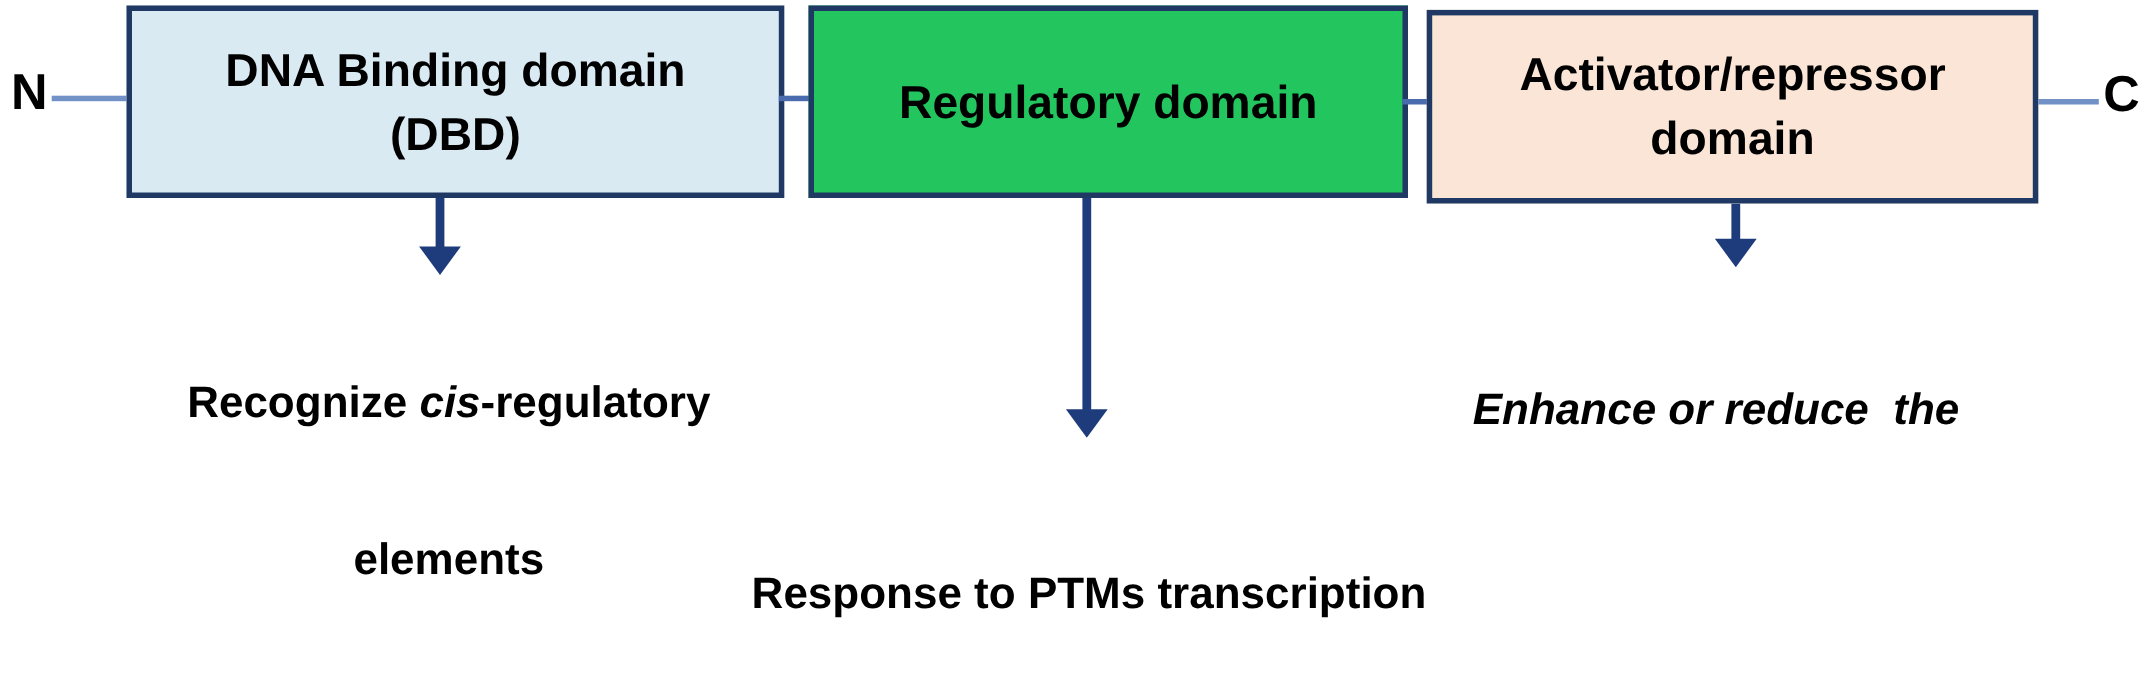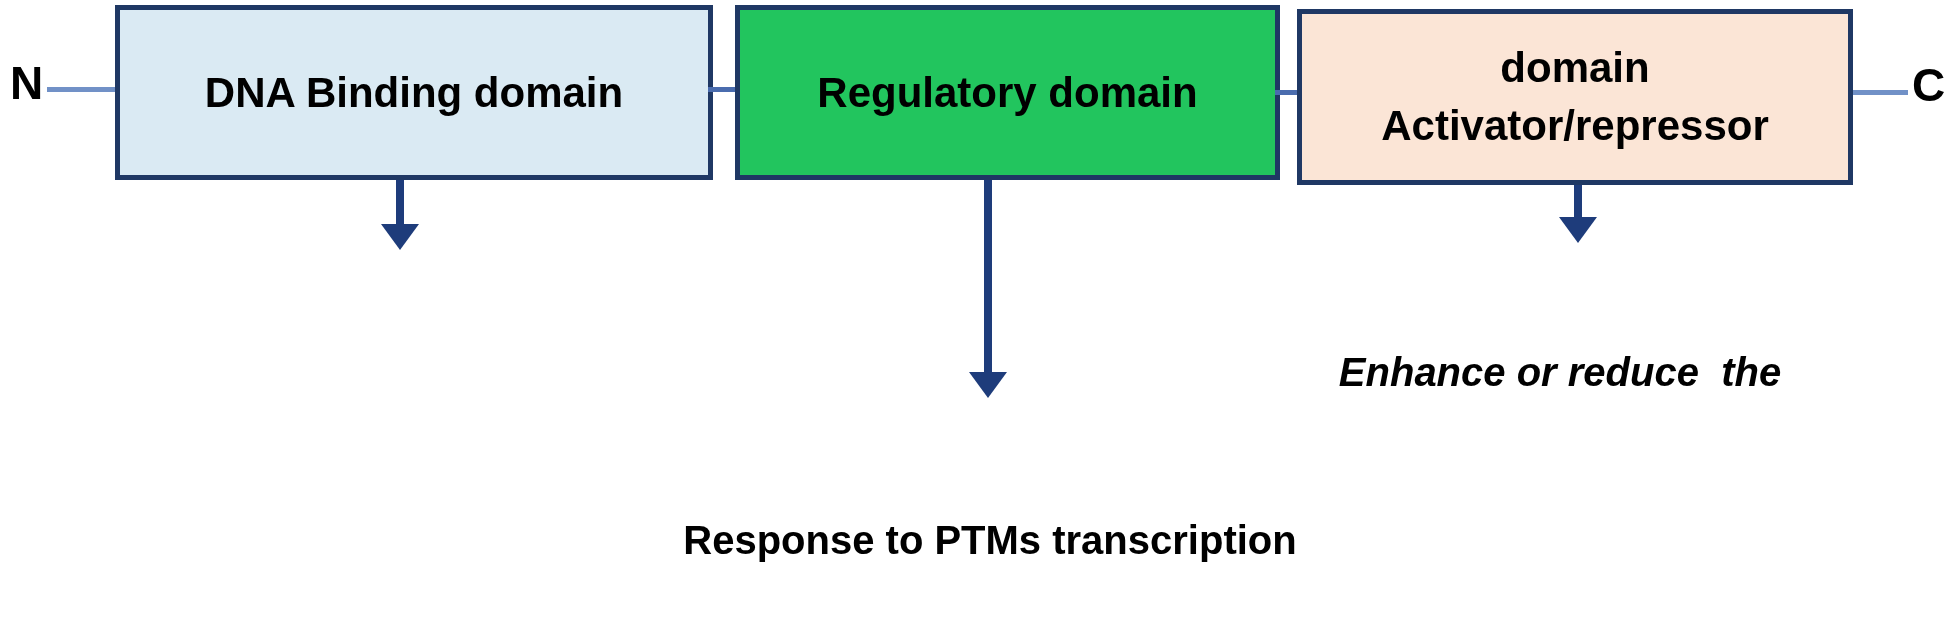--- a/index.html
+++ b/index.html
@@ -63,38 +63,39 @@
 <body>
 
 <div id="canvas">
 
   <div class="abs terminal-label" style="left:10px; top:60px;">N</div>
   <div class="abs hline terminal-line" style="left:47px; top:87px; width:68px;"></div>
 
   <div class="abs domain-box box-dbd" style="left: 115px; top: 5px; width: 598px; height: 175px; background-color: rgb(218, 234, 243);">
     <div class="box-title">
       <span>DNA Binding domain</span>
+      <span>(DBD)</span>
     </div>
   </div>
 
   <div class="abs hline connector-line" style="left:708px; top:87px; width:32px;"></div>
 
   <div class="abs domain-box box-regulatory" style="left: 735px; top: 5px; width: 545px; height: 175px; background-color: #22c55e;">
     <div class="box-title">
       <span>Regulatory domain</span>
 
     </div>
   </div>
 
   <div class="abs hline connector-line" style="left:1275px; top:90px; width:27px;"></div>
 
   <div class="abs domain-box box-activator" style="left: 1297px; top: 9px; width: 556px; height: 176px; background-color: rgb(251, 229, 214);">
     <div class="box-title">
+      <span>Activator/repressor</span>
       <span>domain</span>
-      <span>Activator/repressor</span>
     </div>
   </div>
 
   <div class="abs hline terminal-line" style="left:1853px; top:90px; width:55px;"></div>
   <div class="abs terminal-label" style="left:1912px; top:62px;">C</div>
 
   <svg class="abs arrow" style="left:378px; top:180px;" width="44" height="70" viewBox="0 0 44 70">
     <rect x="18" y="0" width="8" height="48" fill="#1e3c7b"></rect>
     <polygon points="22,70 3,44 41,44" fill="#1e3c7b"></polygon>
   </svg>
@@ -102,20 +103,24 @@
   <svg class="abs arrow" style="left:966px; top:180px;" width="44" height="218" viewBox="0 0 44 218">
     <rect x="18" y="0" width="8" height="196" fill="#1e3c7b"></rect>
     <polygon points="22,218 3,192 41,192" fill="#1e3c7b"></polygon>
   </svg>
 
   <svg class="abs arrow" style="left:1556px; top:185px;" width="44" height="58" viewBox="0 0 44 58">
     <rect x="18" y="0" width="8" height="36" fill="#1e3c7b"></rect>
     <polygon points="22,58 3,32 41,32" fill="#1e3c7b"></polygon>
   </svg>
 
+  <div class="abs caption caption-dbd" style="left:108px; top:250px; width:600px;">
+    <div class="cap-line"><span>Recognize </span><i>cis</i><span>-regulatory</span></div>
+    <div class="cap-line">elements</div>
+  </div>
 
   <div class="abs caption" style="left:615px; top:424px; width:750px;">
     <div class="cap-line">Response to PTMs transcription</div>
     
     
     
   </div>
 
   <div class="abs caption" style="left:1260px; top:256px; width:600px;font-style:italic;">
     <div class="cap-line">Enhance or reduce  the</div>

